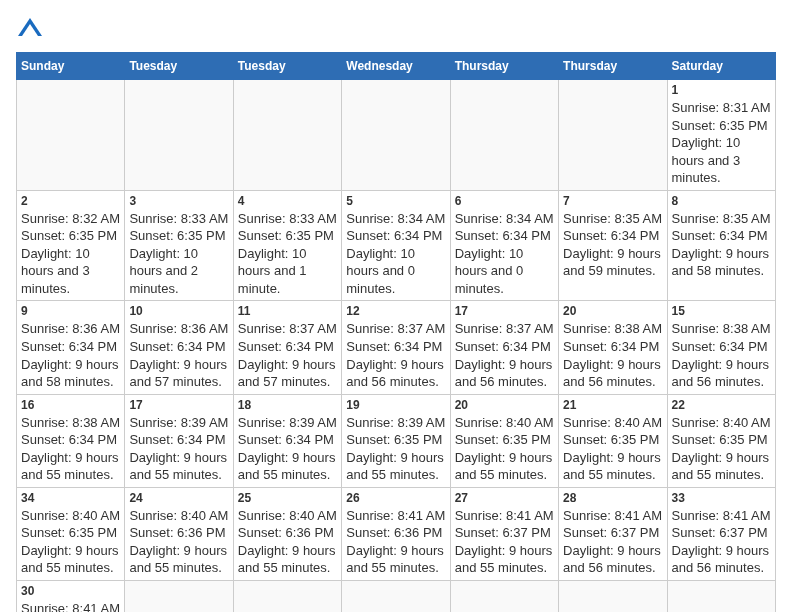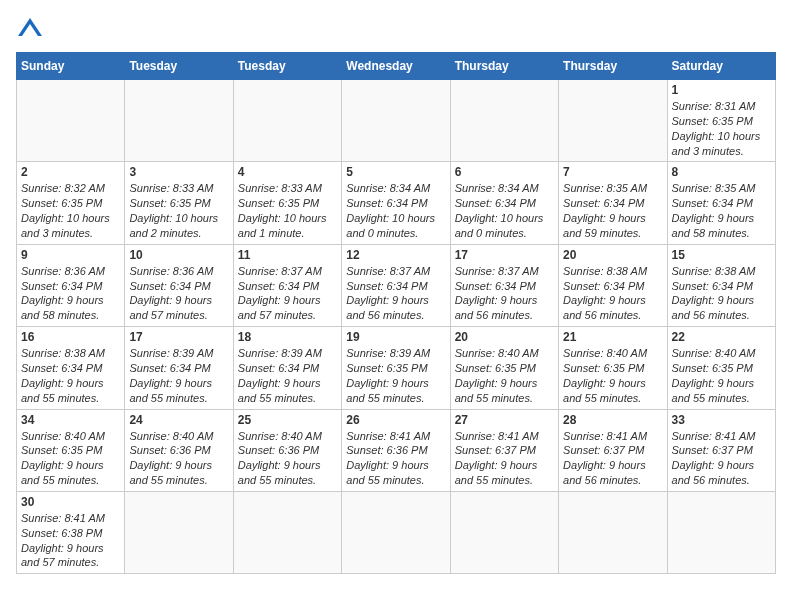--- a/index.html
+++ b/index.html
@@ -56,24 +56,23 @@
       height: 70px;
     }
     .day-number {
       font-weight: bold;
       font-size: 12px;
       color: #333;
       display: block;
       margin-bottom: 2px;
     }
     .day-info {
-      font-size: 11px;
+      font-size: 13px;
       color: #333;
       line-height: 1.35;
-      font-style: italic;
     }
     .empty-cell {
       background: #f9f9f9;
     }
     .logo-wrapper {
       display: flex;
       align-items: center;
       gap: 2px;
     }
     .logo-icon {

